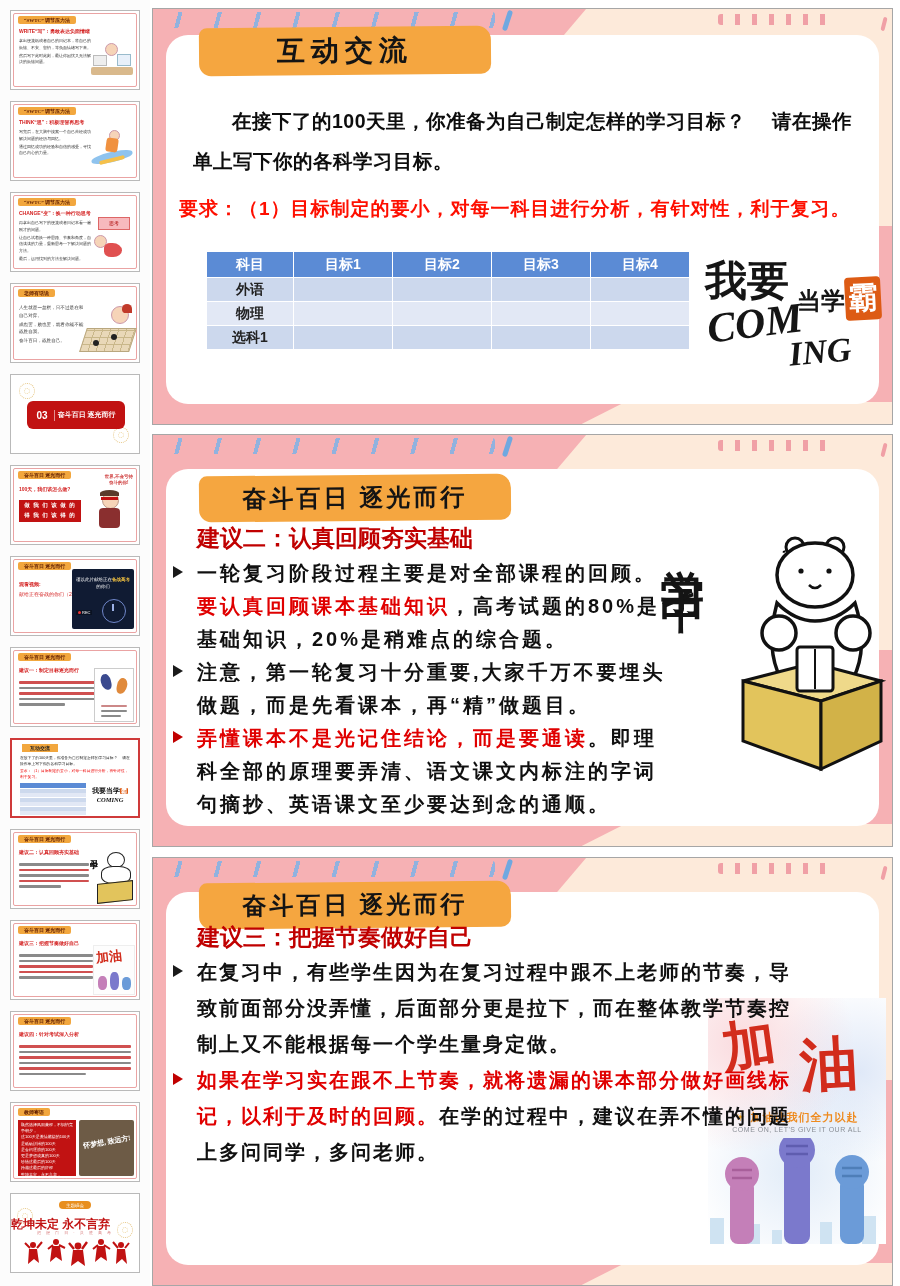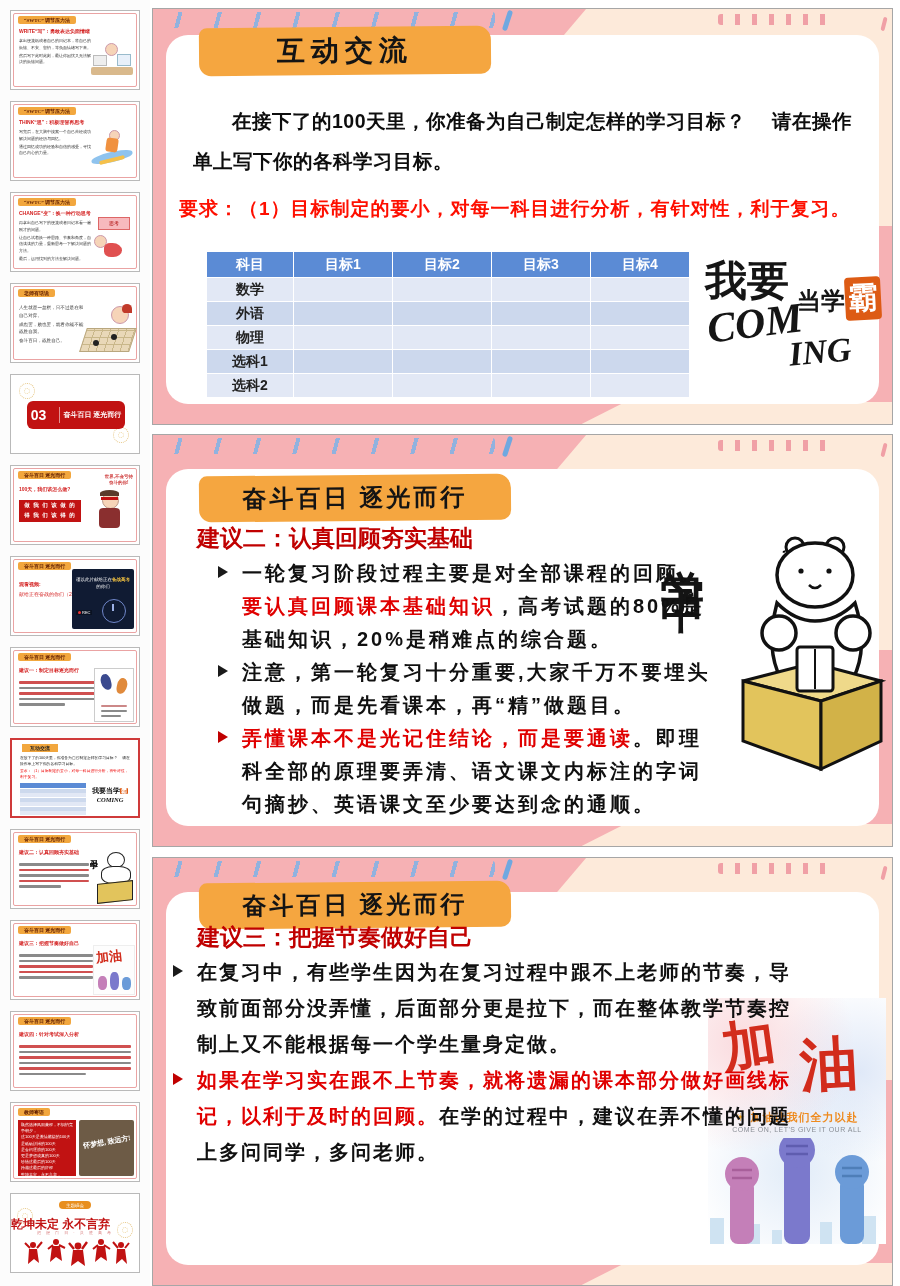--- a/index.html
+++ b/index.html
@@ -18,21 +18,21 @@
   .t-sub{position:absolute;left:8px;top:17px;color:#d42323;font-size:5px;font-weight:700;white-space:nowrap;}
   .t-bullets{position:absolute;left:8px;top:27px;width:72px;font-size:4px;color:#333;line-height:1.7;}
   .t-bullets div{margin-bottom:1px;}
   .bar{height:2.5px;background:#8a8a8a;margin:3px 0;border-radius:1px;}
   .bar.red{background:#d05050;}
   .bar.short{width:60%;}
   .mini-art{position:absolute;pointer-events:none;}
   
   .sec-box{position:absolute;left:16px;top:26px;width:98px;height:28px;background:#c11212;border-radius:6px;
            color:#fff;display:flex;align-items:center;justify-content:center;gap:3px;}
-  .sec-num{font-size:14px;font-weight:800;border-right:1px solid #ffffff88;padding-right:13px;}
+  .sec-num{font-size:10px;font-weight:800;border-right:1px solid #ffffff88;padding-right:6px;}
   .sec-title{font-size:7px;font-family:"Liberation Serif",serif;font-weight:700;}
   .fw{position:absolute;width:14px;height:14px;border:1px dotted #e5c47f;border-radius:50%;}
   .fw:after{content:"";position:absolute;inset:4px;border:1px dotted #eed9a8;border-radius:50%;}
   
   .t6-box{position:absolute;left:8px;top:34px;width:62px;height:22px;background:#c11212;color:#fff;
           font-size:5.5px;font-weight:700;line-height:10px;text-align:center;letter-spacing:1px;}
   .t6-note{position:absolute;right:6px;top:8px;color:#c33;font-size:4.5px;font-weight:700;text-align:center;line-height:1.4;}
   
   .t7-vid{position:absolute;right:5px;top:12px;width:62px;height:60px;background:#101b33;border-radius:2px;color:#fff;}
   .t7-cap{position:absolute;left:4px;top:8px;width:54px;font-size:4.5px;text-align:center;line-height:1.5;}
@@ -104,21 +104,21 @@
   .art1 span,.art1 div{position:absolute;font-weight:900;}
   .a-we{left:0;top:-6px;font-size:42px;}
   .a-dx{left:92px;top:26px;font-size:24px;}
   .a-ba{left:140px;top:18px;font-size:30px;background:#dd5b14;color:#fff;padding:1px 3px;border-radius:4px;transform:rotate(-3deg);}
   .a-com{left:2px;top:40px;font-size:42px;font-style:italic;transform:rotate(-7deg);}
   .a-ing{left:84px;top:74px;font-size:34px;font-style:italic;transform:rotate(-5deg);}
   .s-head{position:absolute;left:44px;font-weight:800;color:#c00000;z-index:3;}
   #slide2 .s-head{top:88px;font-size:23px;}
   #slide3 .s-head{top:64px;font-size:23px;}
   .bullets{position:absolute;z-index:3;color:#101010;font-weight:700;}
-  #slide2 .bullets{left:44px;top:122px;width:470px;font-size:20px;letter-spacing:3px;line-height:33px;margin-left:45px;}
+  #slide2 .bullets{left:44px;top:122px;width:470px;font-size:20px;letter-spacing:3px;line-height:33px;}
   #slide3 .bullets{left:44px;top:96px;width:604px;font-size:20px;letter-spacing:2px;line-height:36px;}
   .bullet{position:relative;}
   .mk{position:absolute;left:-24px;top:9px;width:0;height:0;border-left:10px solid #1a1a1a;
       border-top:6px solid transparent;border-bottom:6px solid transparent;}
   #slide3 .mk{top:11px;}
   .mk.redm{border-left-color:#c00000;}
   .red{color:#e00000;}
   
   .bear-wrap{position:absolute;left:508px;top:94px;width:228px;height:262px;z-index:2;}
   .xuexi{position:absolute;left:0;top:6px;writing-mode:vertical-rl;font-family:"DejaVu Serif","Liberation Serif",serif;
@@ -404,50 +404,36 @@
   <div class="s-req" id="req1">要求：（1）目标制定的要小，对每一科目进行分析，有针对性，利于复习。</div>
   <table class="s-table">
     <tbody>
         <tr>
       <th class="col0">科目</th>
       <th class="colG">目标1</th>
       <th class="colG">目标2</th>
       <th class="colG">目标3</th>
       <th class="colG">目标4</th>
     </tr>
-    <tr class="r-even">
-          <td>数学</td>
-          <td></td>
-          <td></td>
-          <td></td>
-          <td></td>
-        </tr>
     <tr class="r-odd">
           <td>外语</td>
           <td></td>
           <td></td>
           <td></td>
           <td></td>
         </tr>
     <tr class="r-even">
           <td>物理</td>
           <td></td>
           <td></td>
           <td></td>
           <td></td>
         </tr>
     <tr class="r-odd">
           <td>选科1</td>
-          <td></td>
-          <td></td>
-          <td></td>
-          <td></td>
-        </tr>
-    <tr class="r-even">
-          <td>选科2</td>
           <td></td>
           <td></td>
           <td></td>
           <td></td>
         </tr>
   </tbody>
     </table>
   <div class="art1">
     <span class="a-we">我要</span>
     <span class="a-dx">当学</span>

